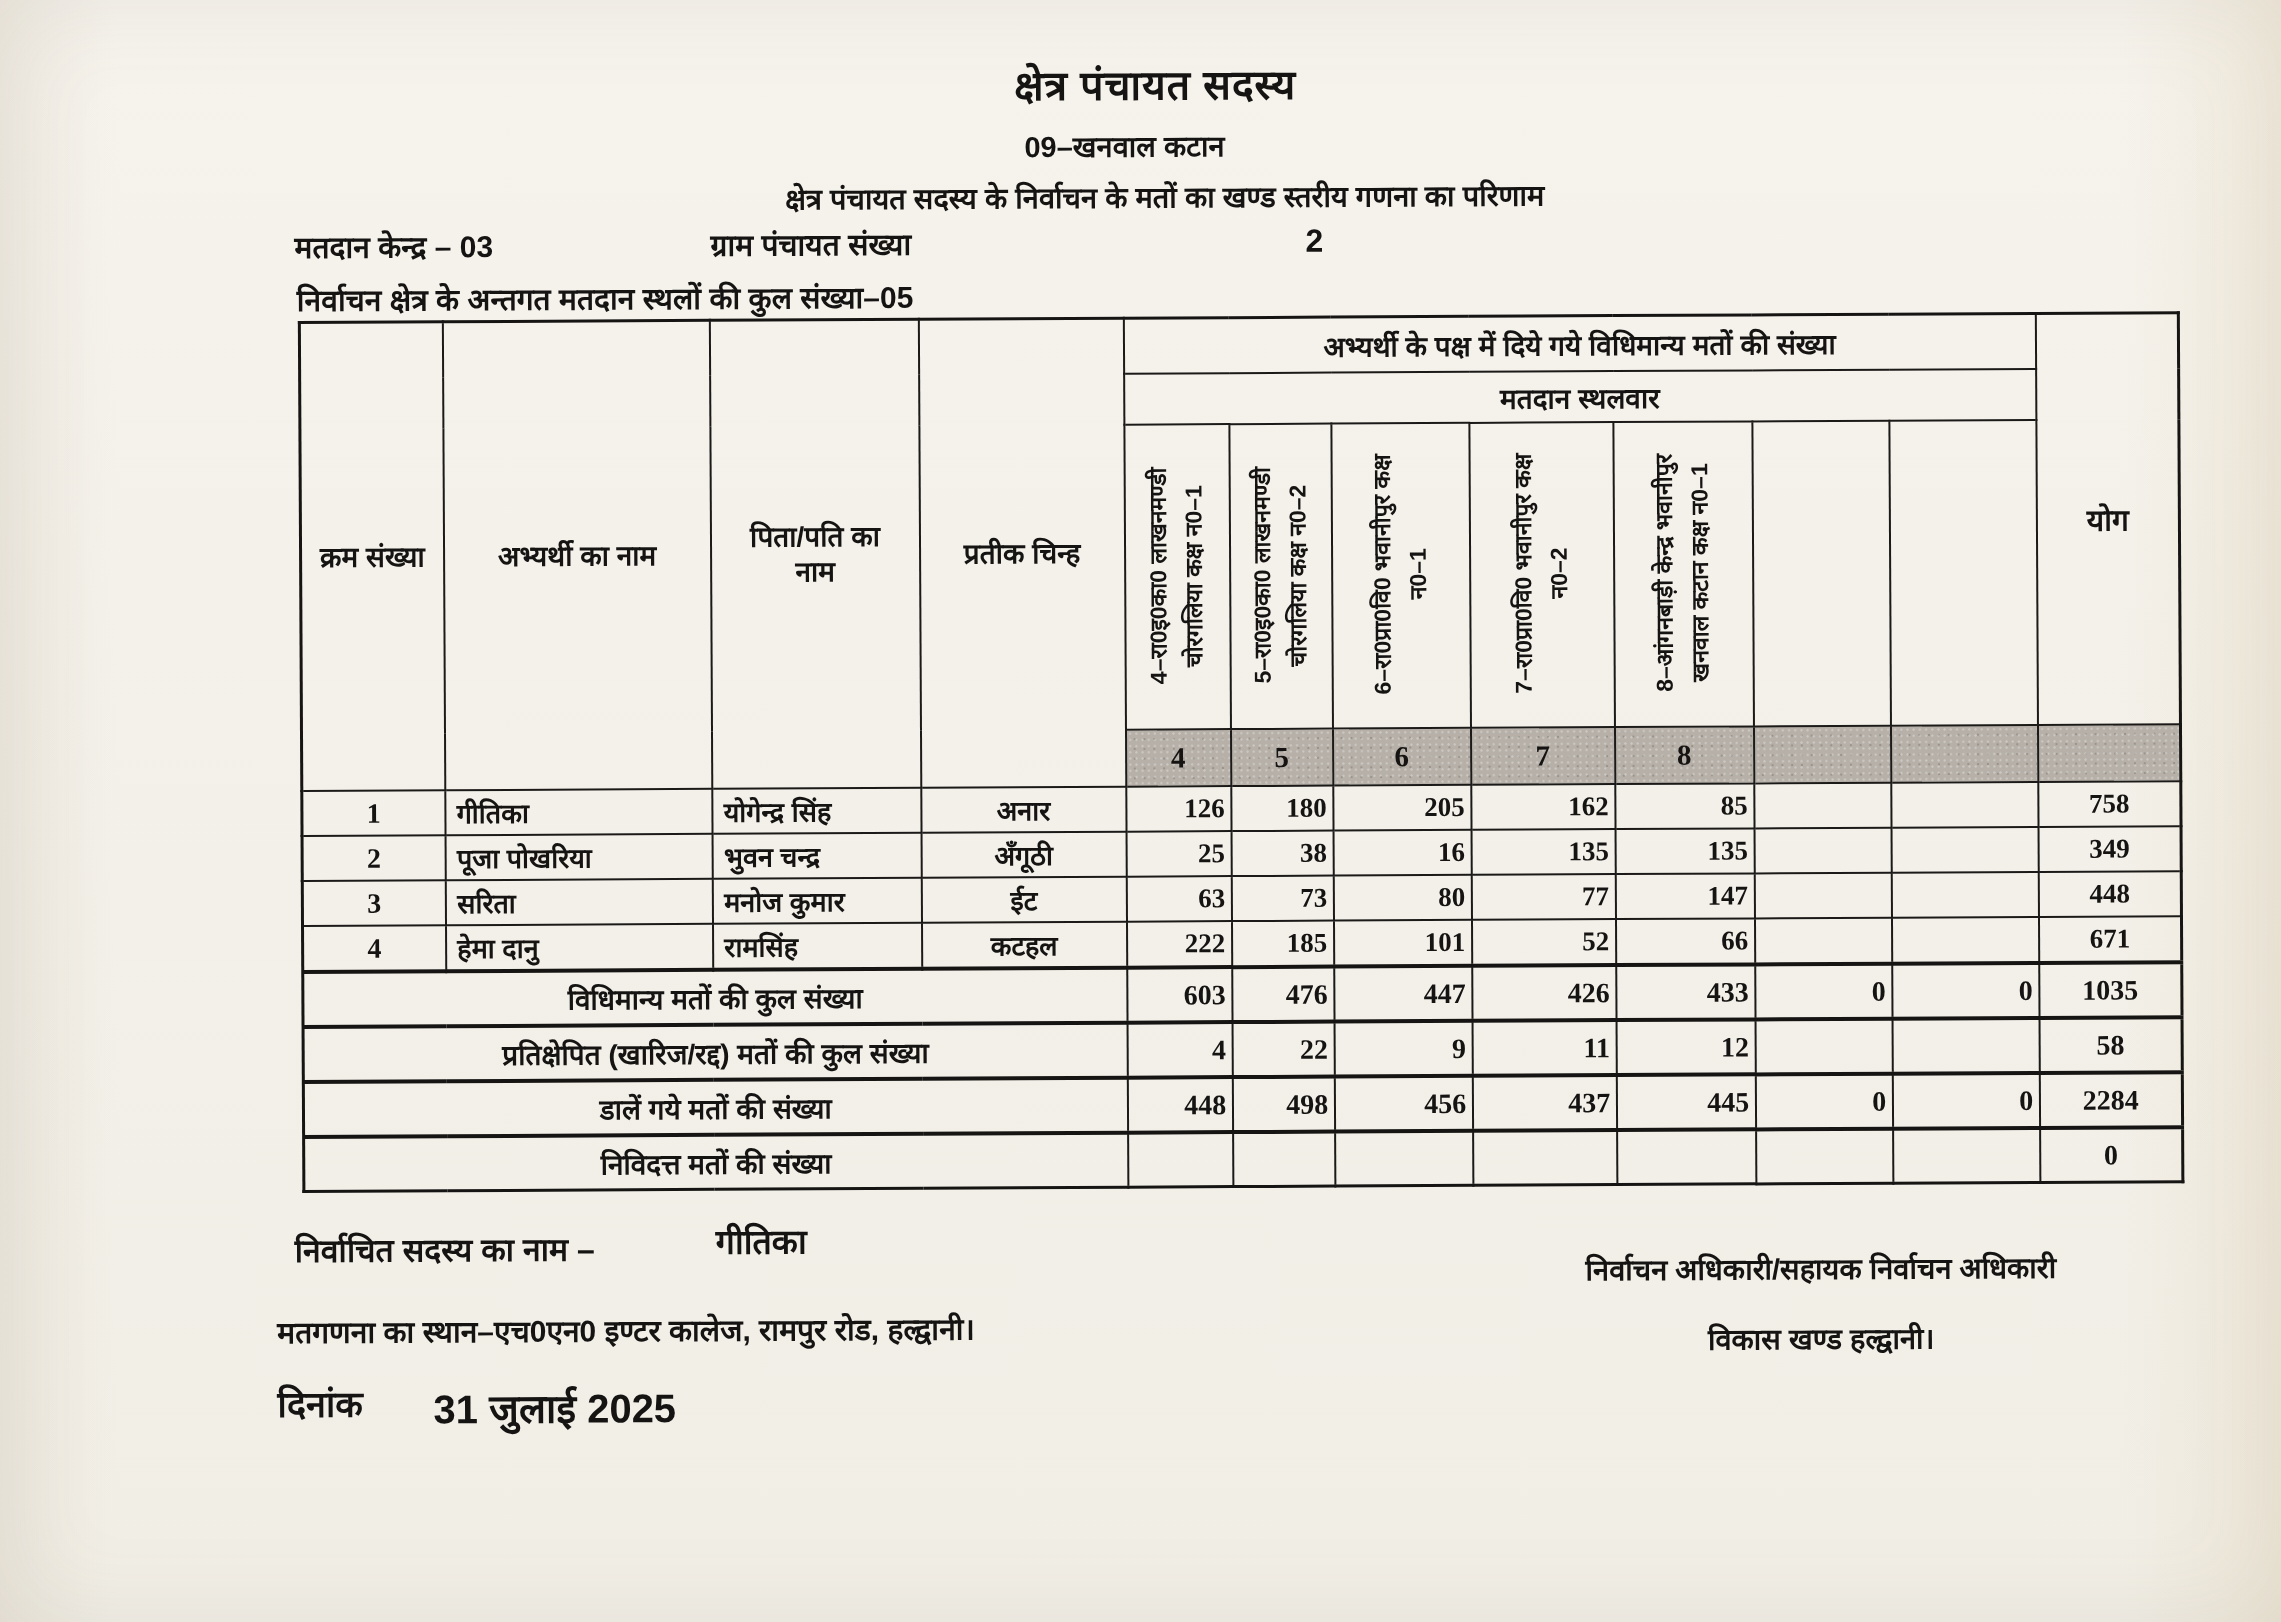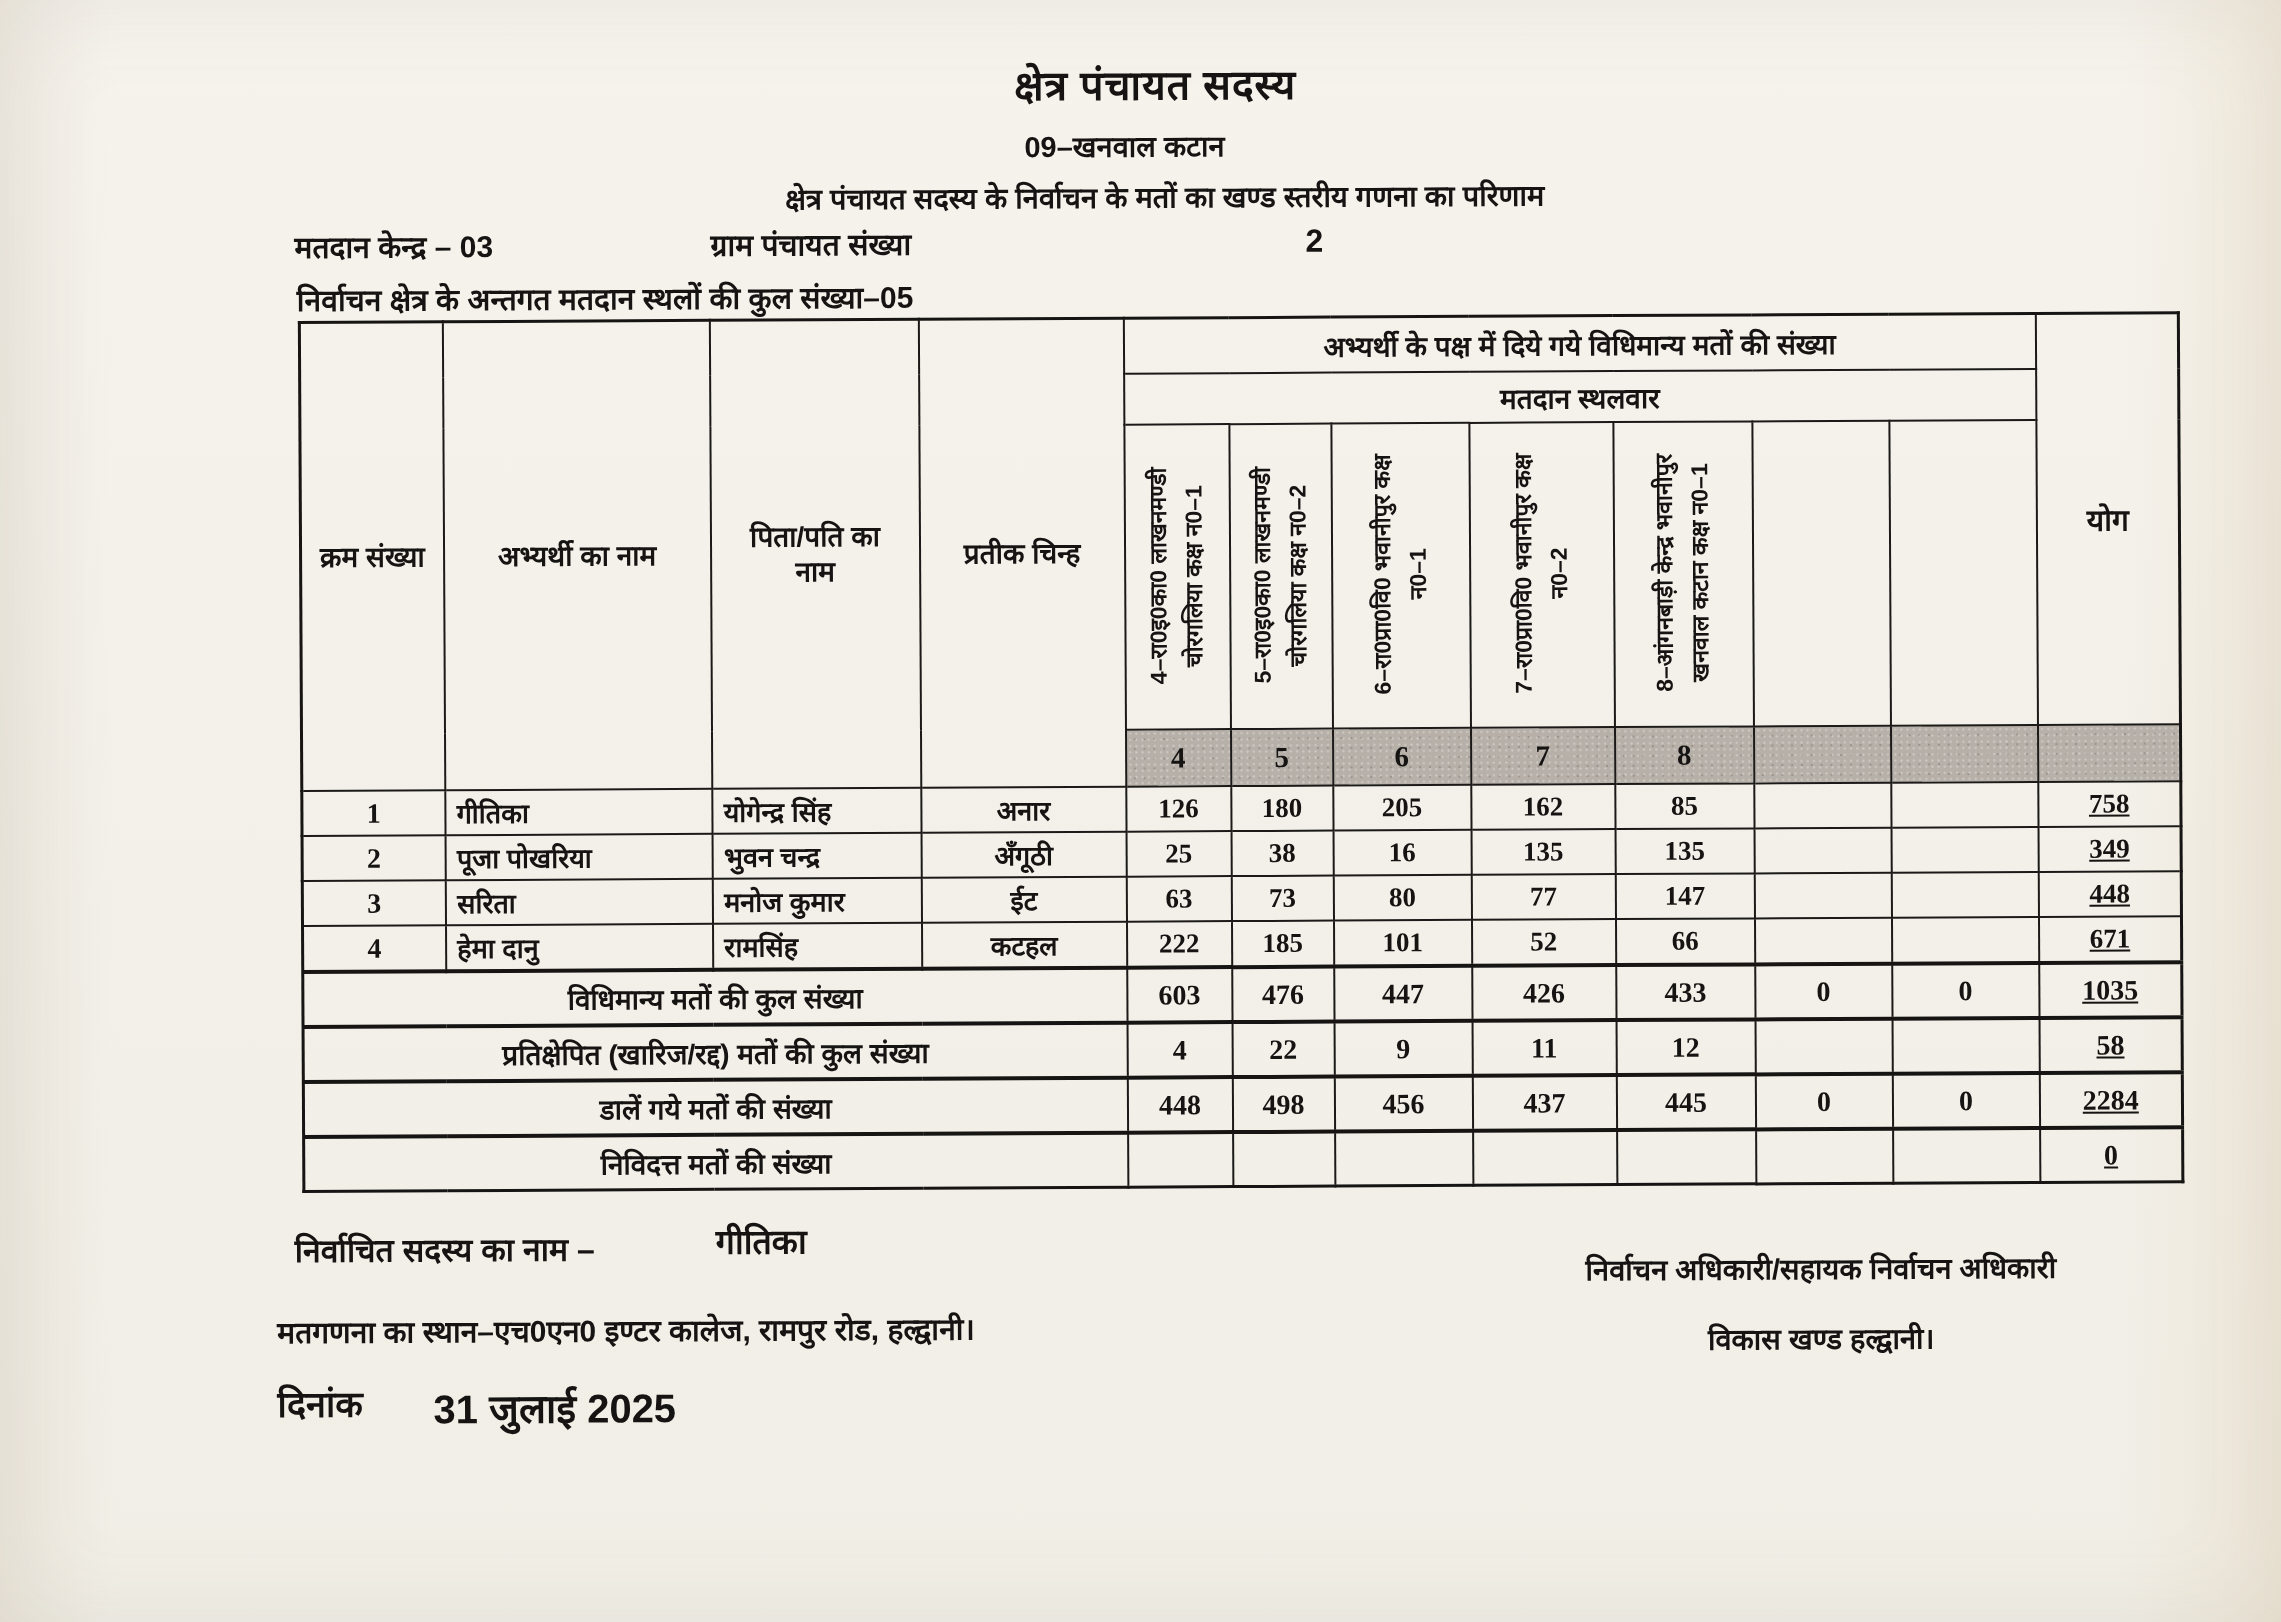--- a/index.html
+++ b/index.html
@@ -77,22 +77,22 @@
     background-position:0 0,2.7px 3.6px;
     border-top:3.6px solid #161513;
     border-bottom:3.6px solid #161513;
   }
   .num, .snum, .totnum{
     font-family:"Liberation Serif",serif;
     font-weight:bold;
     text-align:center;
   }
   .snum{font-size:29px;}
-  .num{font-size:28px;}
-  .totnum{font-size:28px;text-decoration:underline;}
+  .num{font-size:28px;text-align:right;}
+  .totnum{font-size:28px;}
   .drow td{height:43px;font-size:27px;}
   .drow .sno{text-align:center;font-family:"Liberation Serif",serif;font-weight:bold;font-size:28px;}
   .drow .cname,.drow .cfather{font-weight:bold;padding-left:10.7px;}
   .drow .csymbol{font-weight:bold;text-align:center;}
   .srow td{height:51px;font-size:28px;}
   .srow .slabel{font-weight:bold;text-align:center;}
   .srow{border-top:4.5px solid #161513;}
   .srow td{border-top:4.5px solid #161513;border-bottom:4.5px solid #161513;}
 
   .elected-line{left:292px;top:1223px;font-size:32px;}

